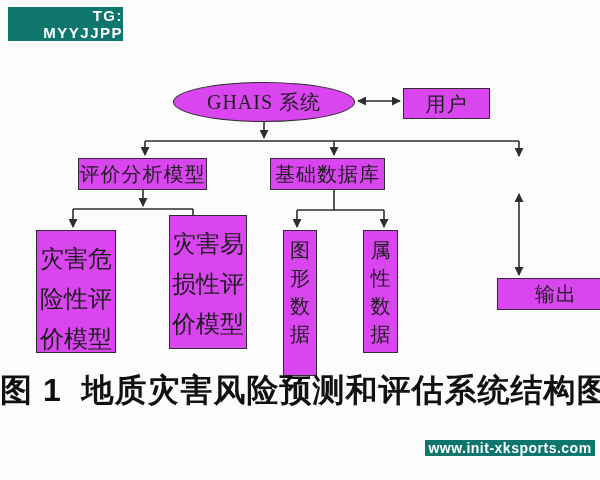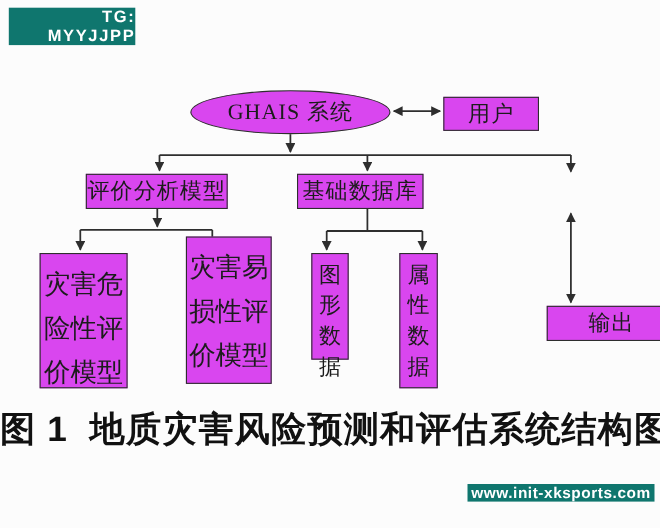--- a/index.html
+++ b/index.html
@@ -88,21 +88,21 @@
 
   <div class="node" style="left:270px;top:158px;width:115px;height:32px;">
     <span>基础数据库</span>
   </div>
 
 
   <div class="node tallbox tall-wide" style="left:36px;top:230px;width:80px;height:123px;">灾害危险性评价模型</div>
 
   <div class="node tallbox tall-wide" style="left:153px;top:215px;width:78px;height:134px;margin-left:16px;">灾害易损性评价模型</div>
 
-  <div class="node tallbox tall-narrow" style="left:283px;top:230px;width:34px;height:97px;">图形数据</div>
+  <div class="node tallbox tall-narrow" style="left:283px;top:230px;width:34px;height:146px;">图形数据</div>
 
   <div class="node tallbox tall-narrow" style="left:363px;top:230px;width:35px;height:123px;">属性数据</div>
 
   <div class="node" style="left:461px;top:278px;width:118px;height:32px;margin-left:36px;">
     <span>输出</span>
   </div>
 
   <div class="caption">图 1  地质灾害风险预测和评估系统结构图</div>
 
   <div class="wm wm-tl">TG: MYYJJPP</div>

